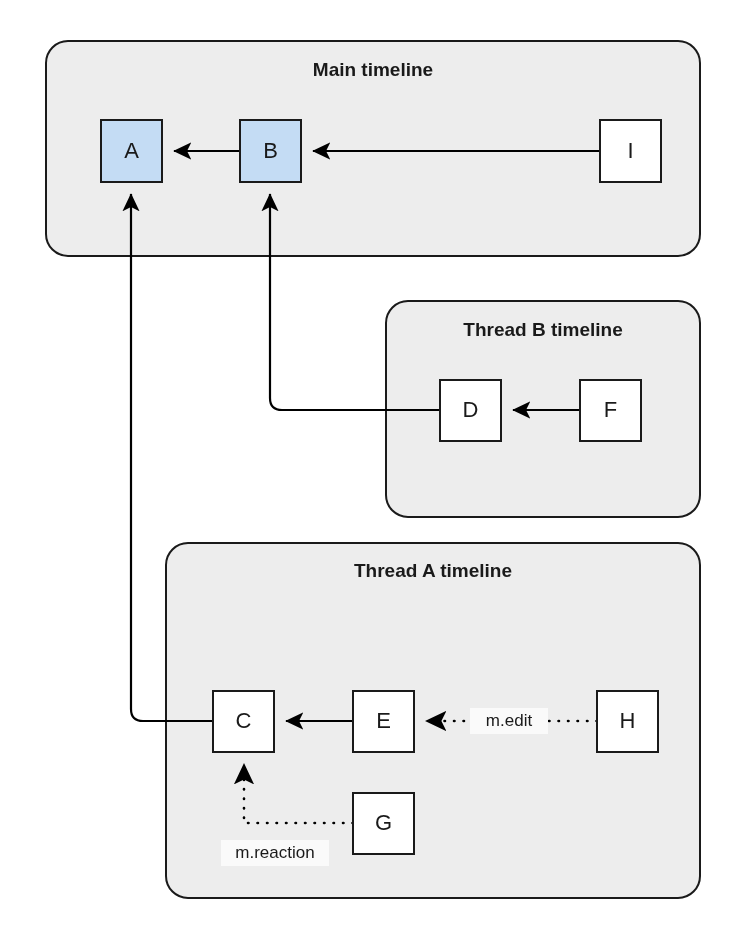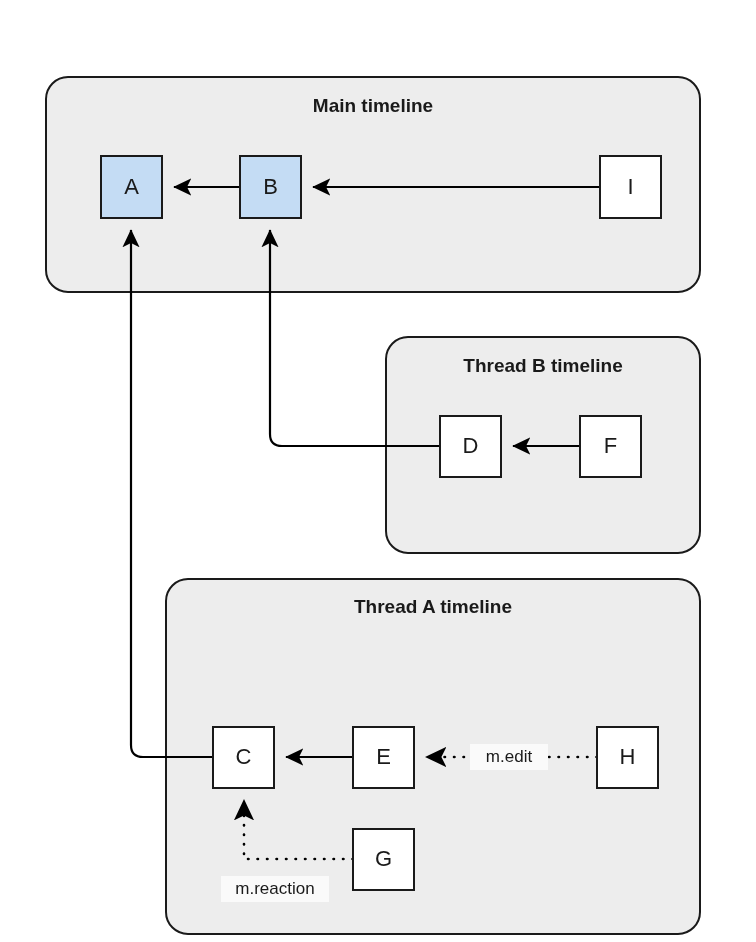--- a/index.html
+++ b/index.html
@@ -10,21 +10,20 @@
   body {
     width: 756px;
     height: 942px;
     font-family: "Liberation Sans", sans-serif;
     overflow: hidden;
   }
   #diagram-root {
     position: relative;
     width: 756px;
     height: 710px;
-    margin-top: 36px;
   }
   svg#diagram {
     display: block;
     width: 756px;
     height: 942px;
   }
   .container-rect {
     fill: #ededed;
     stroke: #1a1a1a;
     stroke-width: 2;

